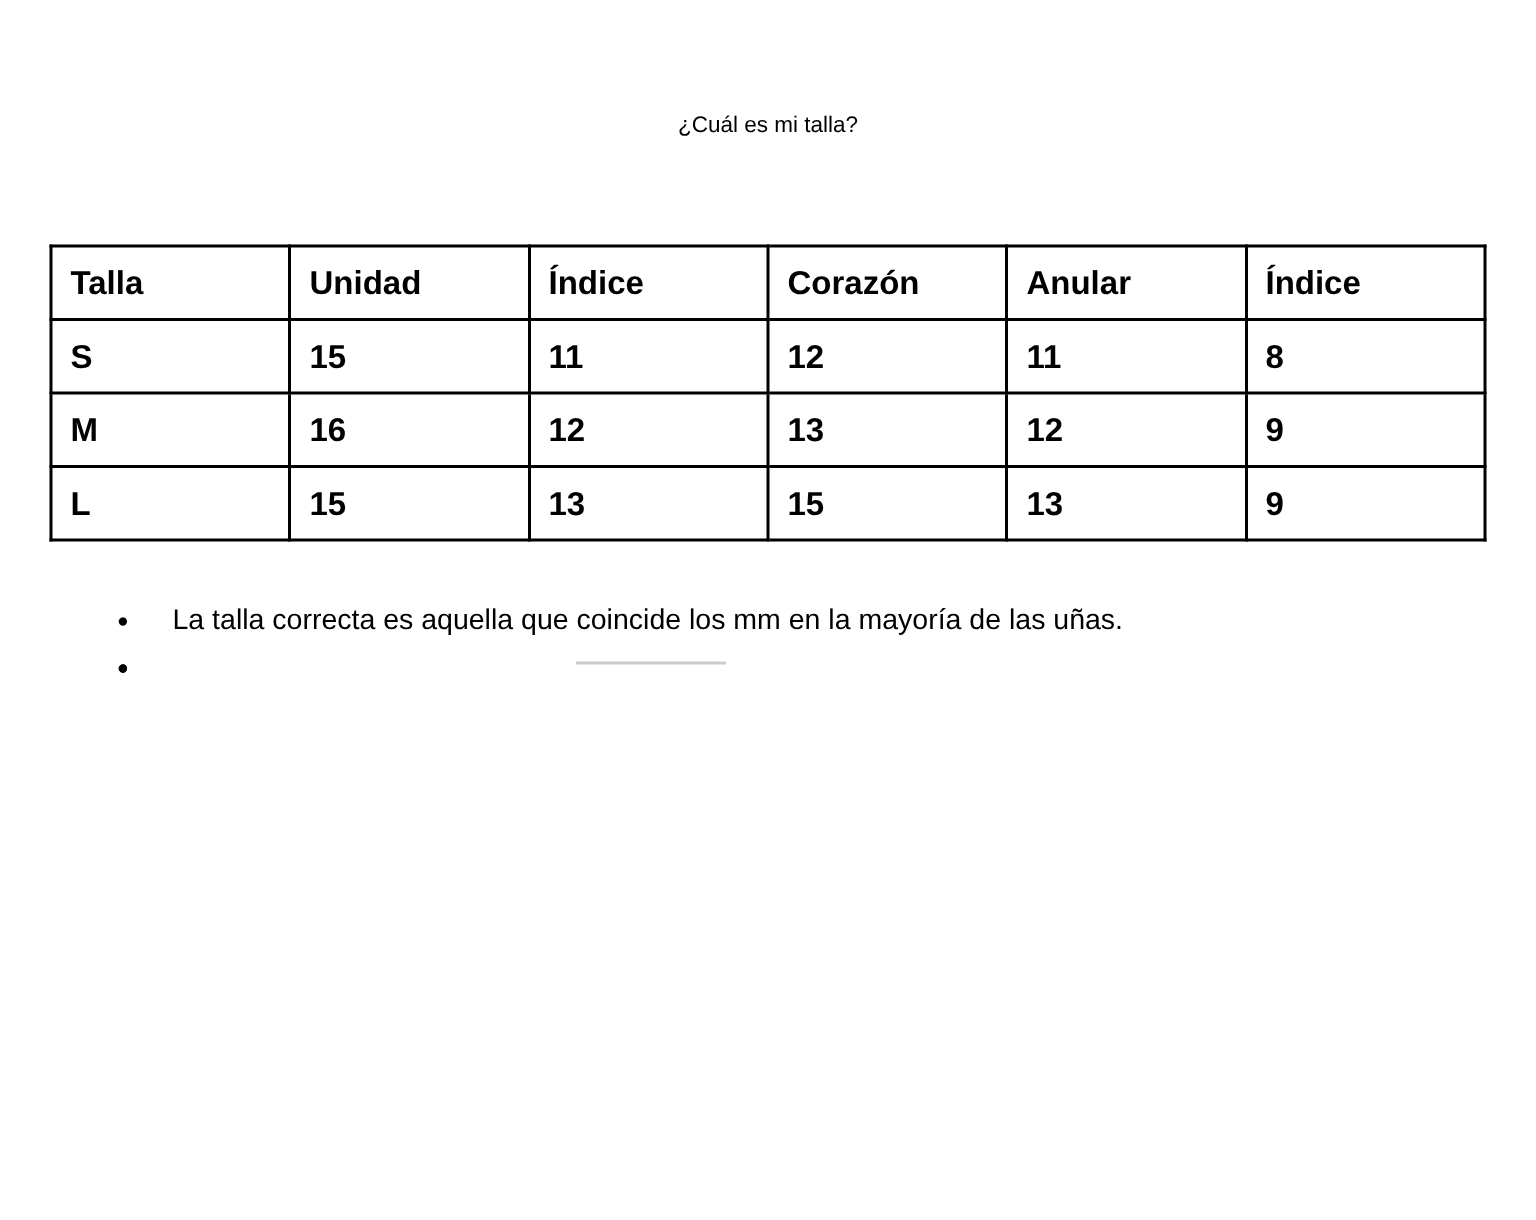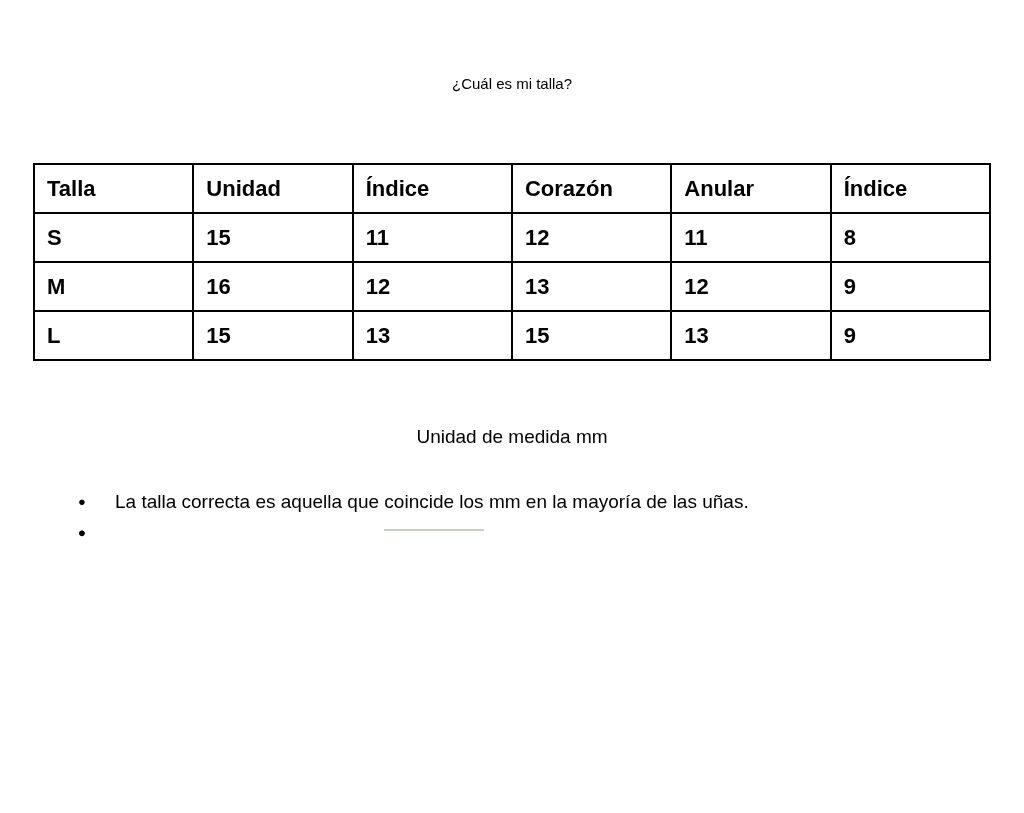--- a/index.html
+++ b/index.html
@@ -120,21 +120,20 @@
           <td>L</td>
           <td>15</td>
           <td>13</td>
           <td>15</td>
           <td>13</td>
           <td>9</td>
         </tr>
       </tbody>
   </table>
 
-  <p class="subtitle">Unidad de medida mm</p>
 
   <ul class="bullets" id="bullet-list">
       <li><span class="marker">●</span><span><span>La talla correcta es aquella que </span><span class="spellcheck-underline">coincide los</span><span> mm en la mayoría de las uñas.</span></span></li>
       <li><span class="marker">●</span></li>
       <li><span class="marker">●</span></li>
     </ul>
 
 </div>
 
 </body></html>

